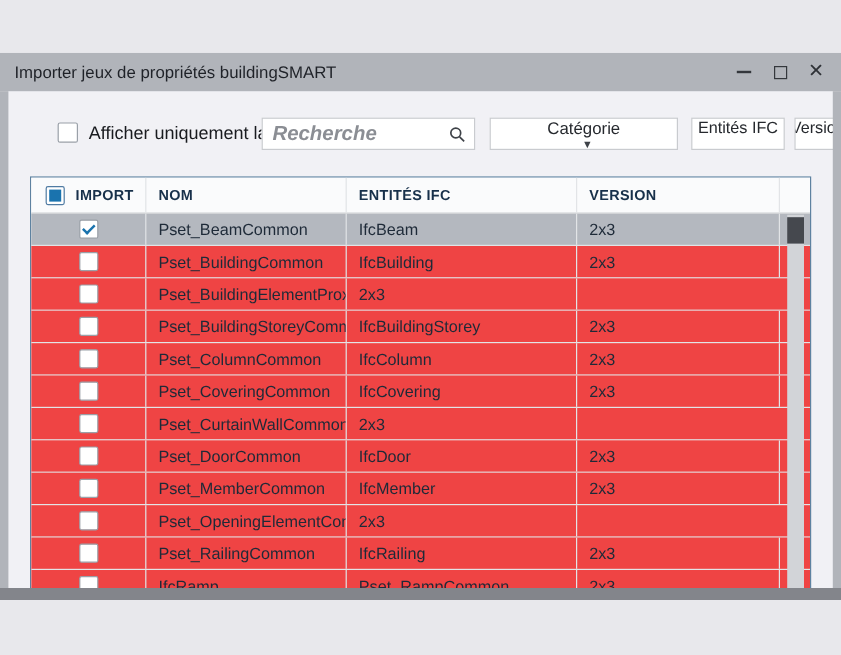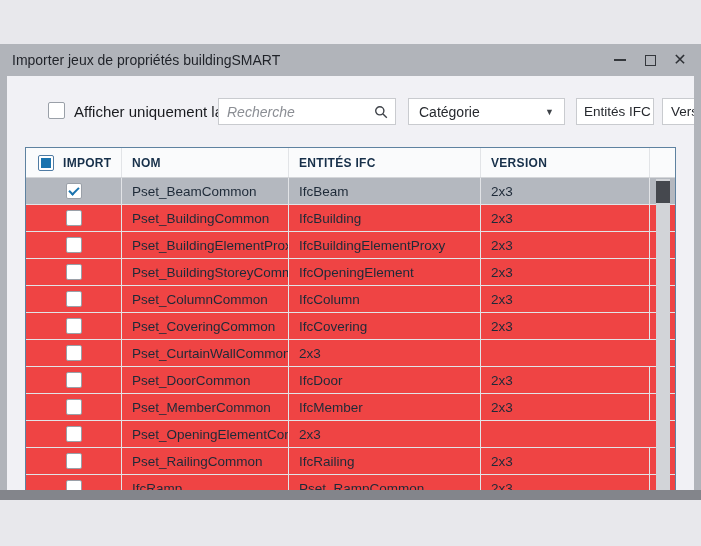--- a/index.html
+++ b/index.html
@@ -28,25 +28,25 @@
   .cb{position:relative;display:inline-block;width:16px;height:16px;background:#fff;border:1px solid #9aa0a8;border-radius:2px;}
   .cb.checked::after{content:'';position:absolute;left:2px;top:3px;width:8px;height:4px;
     border-left:2px solid var(--accent-blue);border-bottom:2px solid var(--accent-blue);transform:rotate(-45deg);}
   .cb.ind{border-color:#4f7ba3;}
   .cb.ind::after{content:'';position:absolute;inset:2px;background:var(--accent-blue);}
 
   .tb-check{position:absolute;left:48px;top:58px;width:17px;height:17px;}
   .tb-label{position:absolute;left:74px;top:59px;font-size:15px;color:#191b1f;}
 
   .search{position:absolute;left:218px;top:54px;width:178px;height:27px;background:#fff;border:1px solid #c9cbcf;display:flex;align-items:center;}
-  .search input{flex:1;border:none;outline:none;background:transparent;font-size:14px;color:#26292e;padding:0 4px 0 8px;min-width:0;}
+  .search input{flex:1;border:none;outline:none;background:transparent;font-size:17px;color:#26292e;padding:0 4px 0 8px;min-width:0;font-weight:bold;}
   .search input::placeholder{font-style:italic;color:#8b8e94;}
   .search .mag{flex:0 0 auto;margin-right:7px;display:flex;}
 
-  .dd{position:absolute;top:54px;height:27px;background:#fff;border:1px solid #c9cbcf;display:flex;align-items:center;justify-content:space-between;font-size:14px;color:#26292e;overflow:hidden;white-space:nowrap;}
+  .dd{position:absolute;top:54px;height:27px;background:#fff;border:1px solid #c9cbcf;display:flex;align-items:center;justify-content:space-between;font-size:14px;color:#26292e;overflow:hidden;white-space:nowrap;flex-direction:column;}
   .dd .arr{font-size:9px;color:#3e4248;margin-left:6px;}
   .dd-cat{left:408px;width:157px;padding:0 10px;}
   .dd-ifc{left:576px;width:78px;padding:0 7px;font-size:13.5px;}
   .dd-ver{left:662px;width:39px;padding:0 8px;font-size:13.5px;}
 
   
   .table{position:absolute;left:25px;top:103px;width:651px;height:360px;background:#fbfbfc;border:1px solid var(--table-border);overflow:hidden;}
   .thead,.trow{display:grid;grid-template-columns:96px 167px 192px 169px 1fr;}
   .thead{height:30px;background:#fafbfc;border-bottom:1px solid #d4d6d9;}
   .th{display:flex;align-items:center;font-size:12px;font-weight:700;letter-spacing:.3px;color:#17304a;border-right:1px solid #e2e4e7;padding-left:10px;white-space:nowrap;overflow:hidden;}
@@ -143,30 +143,29 @@
     <div class="td td-nom">Pset_BuildingCommon</div>
     <div class="td td-ent">IfcBuilding</div>
     <div class="td td-ver">2x3</div>
     <div class="td td-sb"></div>
   </div>
         <div class="trow">
     <div class="td td-import">
       <span class="cb"></span>
     </div>
     <div class="td td-nom">Pset_BuildingElementProxyCommon</div>
-    <div class="td td-ent">IfcBuildingElementProxy</div>
     <div class="td td-ver">2x3</div>
     <div class="td td-sb"></div>
   </div>
         <div class="trow">
     <div class="td td-import">
       <span class="cb"></span>
     </div>
     <div class="td td-nom">Pset_BuildingStoreyCommon</div>
-    <div class="td td-ent">IfcOpeningElement</div>
+    <div class="td td-ent">IfcBuildingStorey</div>
     <div class="td td-ver">2x3</div>
     <div class="td td-sb"></div>
   </div>
         <div class="trow">
     <div class="td td-import">
       <span class="cb"></span>
     </div>
     <div class="td td-nom">Pset_ColumnCommon</div>
     <div class="td td-ent">IfcColumn</div>
     <div class="td td-ver">2x3</div>

